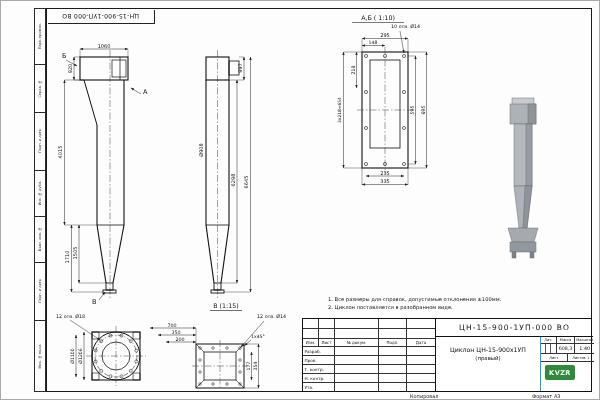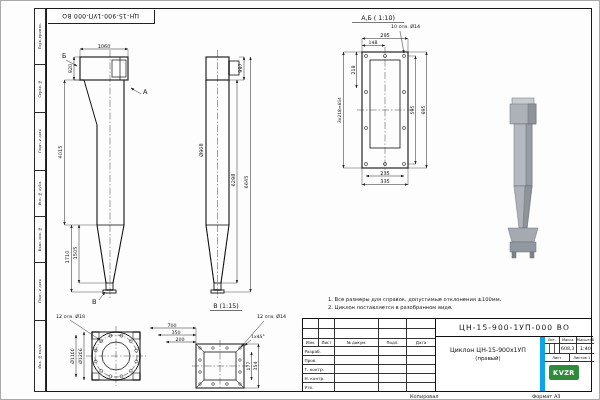--- a/index.html
+++ b/index.html
@@ -23,21 +23,21 @@
   .tb-row{display:flex;border-bottom:1px solid #333;}
   .tb-row:last-child{border-bottom:none;}
   .tb-cell{border-right:1px solid #333;height:100%;font-size:4px;display:flex;align-items:center;justify-content:center;overflow:hidden;white-space:nowrap;}
   .tb-cell.lbl{justify-content:flex-start;padding-left:1.5px;font-size:4.2px;}
   .tb-right{position:absolute;left:132px;top:0;width:158px;height:100%;border-left:1px solid #111;}
   .tb-doc{height:18px;border-bottom:1px solid #111;display:flex;align-items:center;justify-content:center;font-size:7.5px;letter-spacing:1.1px;}
   .tb-lower{position:relative;height:54px;}
   .tb-name{position:absolute;left:0;top:0;width:104px;height:100%;display:flex;flex-direction:column;align-items:center;justify-content:flex-start;padding-top:9px;}
   .tb-name .t1{font-size:6.2px;}
   .tb-name .t2{font-size:5.4px;margin-top:2px;}
-  .tb-col{position:absolute;left:104px;top:0;width:54px;height:100%;border-left:5px solid #0ea5e9;}
+  .tb-col{position:absolute;left:104px;top:0;width:54px;height:100%;border-left:1px solid #0ea5e9;}
   .mini-row{display:flex;border-bottom:1px solid #333;}
   .mini-cell{border-right:1px solid #333;display:flex;align-items:center;justify-content:center;font-size:3.6px;overflow:hidden;white-space:nowrap;}
   .mini-cell:last-child,.tb-cell:last-child{border-right:none;}
   .lit-sub{display:flex;width:100%;height:100%;}
   .lit-sub i{flex:1;border-right:1px solid #555;}
   .lit-sub i:last-child{border-right:none;}
   .tb-logo-row{display:flex;align-items:center;gap:3px;padding:3px 0 0 4px;}
   .logo-box{width:30px;height:15px;background:#2e8b3a;border-radius:2px;display:flex;align-items:center;justify-content:center;color:#fff;font-weight:bold;font-size:6.5px;letter-spacing:.5px;}
   .footer-text{position:absolute;font-size:5px;color:#222;white-space:nowrap;}
   svg text{font-family:"DejaVu Sans",sans-serif;fill:#111;}

